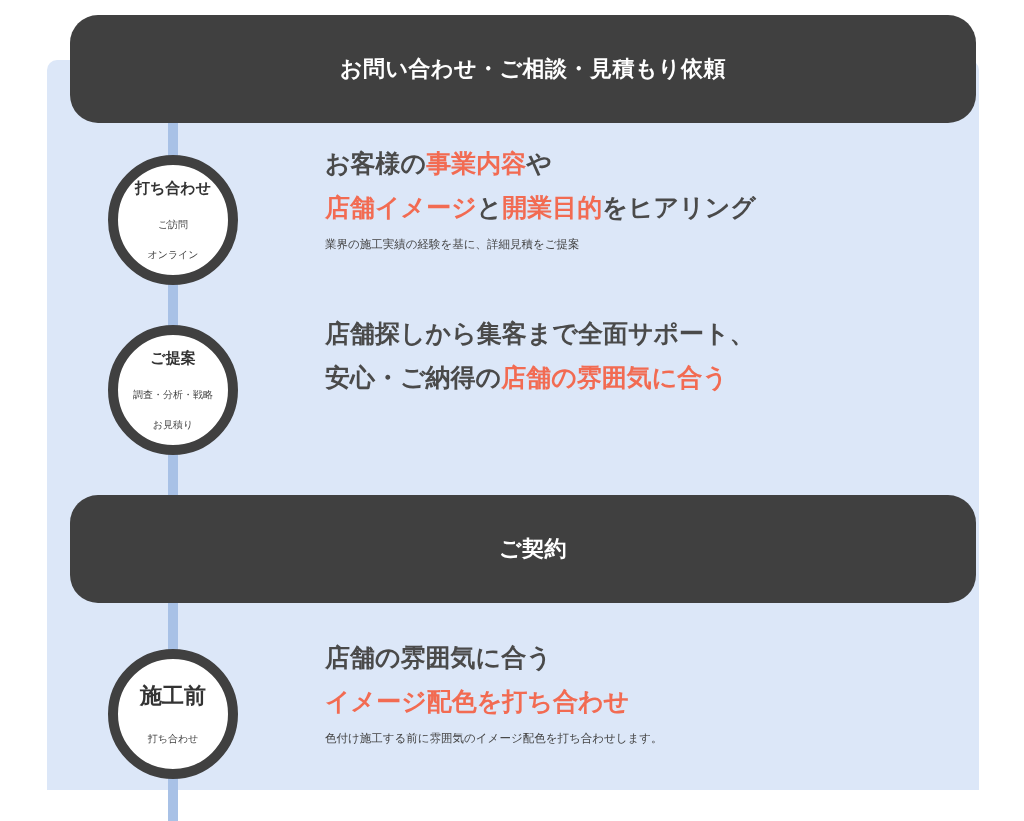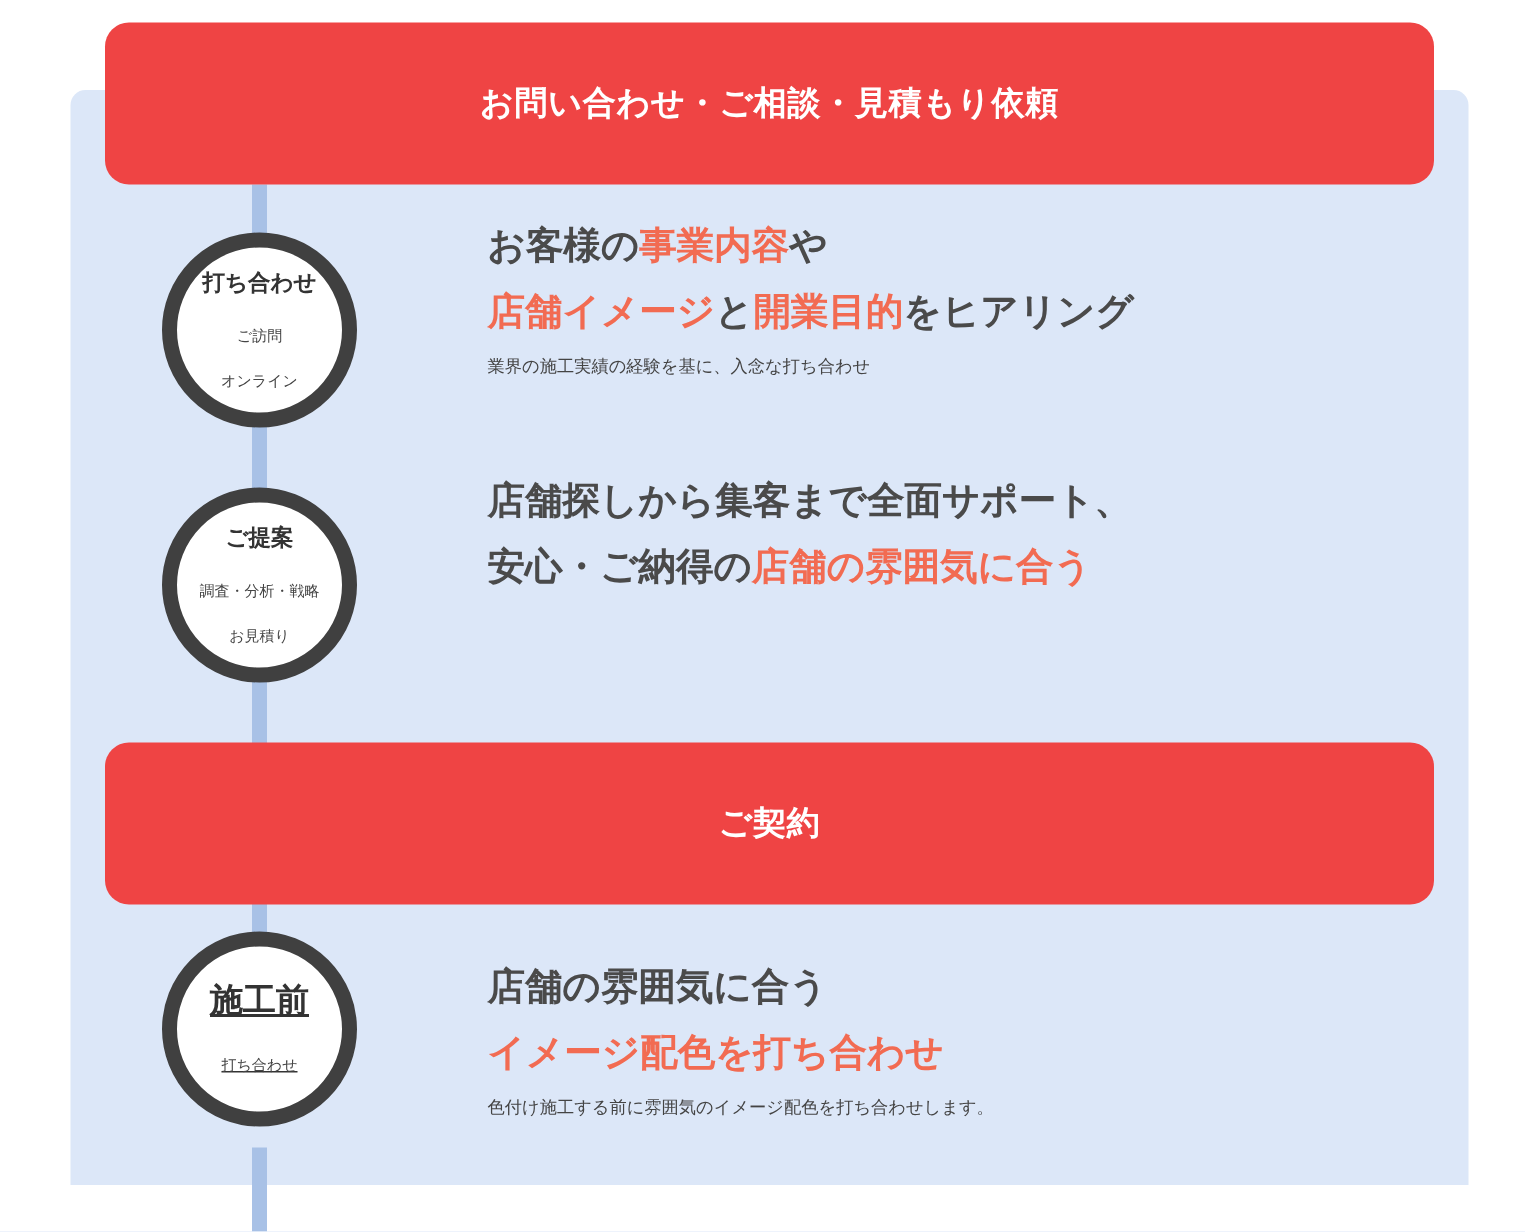--- a/index.html
+++ b/index.html
@@ -9,23 +9,23 @@
     }
     .panel {
       position: absolute; left: 47px; top: 60px; width: 932px; height: 730px;
       background: #dce7f8; border-radius: 10px 10px 0 0;
     }
     .timeline-line {
       position: absolute; left: 168px; width: 10px; background: #a8c1e6;
     }
     .stage-header {
       position: absolute; left: 70px; width: 886px; height: 108px;
-      background: #ef4444; border-radius: 16px;
+      background: #404040; border-radius: 28px;
       display: flex; align-items: center; justify-content: center;
-      color: #ffffff; font-weight: bold; font-size: 22px; letter-spacing: 0.5px;
+      color: #ffffff; font-weight: bold; font-size: 22px; letter-spacing: 0.5px; padding-left: 20px;
     }
     .step-circle {
       position: absolute; left: 108px; width: 110px; height: 110px;
       border: 10px solid #404040; border-radius: 50%; background: #ffffff;
       display: flex; flex-direction: column; align-items: center; justify-content: center;
       text-align: center; color: #333333;
     }
     .step-circle .title { font-size: 15px; font-weight: bold; line-height: 20px; margin-bottom: 4px; }
     .step-circle .title.large { font-size: 22px; line-height: 28px; margin-bottom: 6px; }
     .step-circle .sub { font-size: 10px; line-height: 14px; color: #444444; margin-top: 16px; }
@@ -57,21 +57,21 @@
 <div class="step-content" style="top:142px;">
   <div class="headline">
     <div>
       <span>お客様の</span><span class="hl">事業内容</span><span>や</span>
     </div>
     <div>
       <span class="hl">店舗イメージ</span><span>と</span><span class="hl">開業目的</span><span>をヒアリング</span>
     </div>
   </div>
   <div class="desc">
-    <div>業界の施工実績の経験を基に、入念な打ち合わせ</div>
+    <div>業界の施工実績の経験を基に、詳細見積をご提案</div>
   </div>
 </div>
 
 <div class="step-circle" style="top:325px;">
   <div class="title">ご提案</div>
   <div class="sub">調査・分析・戦略</div>
   <div class="sub">お見積り</div>
 </div>
 <div class="step-content" style="top:312px;">
   <div class="headline">
@@ -81,21 +81,21 @@
     <div>
       <span>安心・ご納得の</span><span class="hl">店舗の雰囲気に合う</span>
     </div>
   </div>
 </div>
 
 <div class="stage-header" style="top:495px;">
   <span>ご契約</span>
 </div>
 
-<div class="step-circle" style="top:621px;text-decoration:underline;">
+<div class="step-circle" style="top:649px;">
   <div class="title large">施工前</div>
   <div class="sub">打ち合わせ</div>
 </div>
 <div class="step-content" style="top:636px;">
   <div class="headline">
     <div>
       <span>店舗の雰囲気に合う</span>
     </div>
     <div>
       <span class="hl">イメージ配色を打ち合わせ</span>

